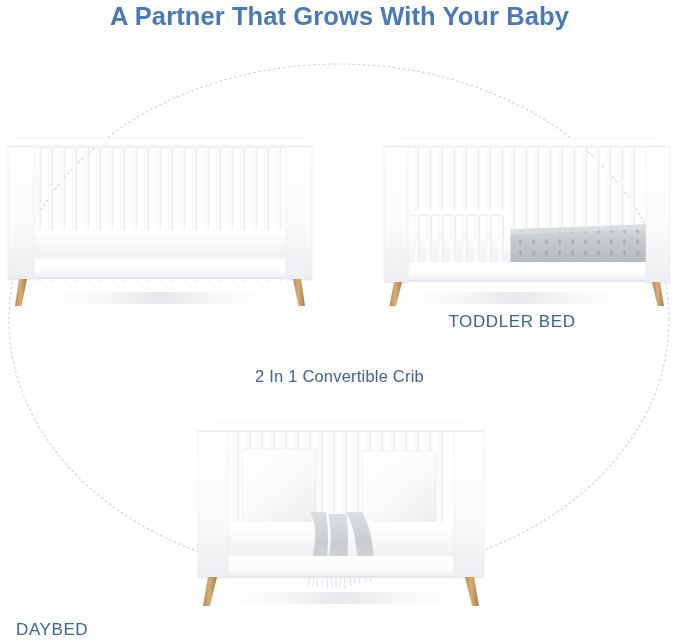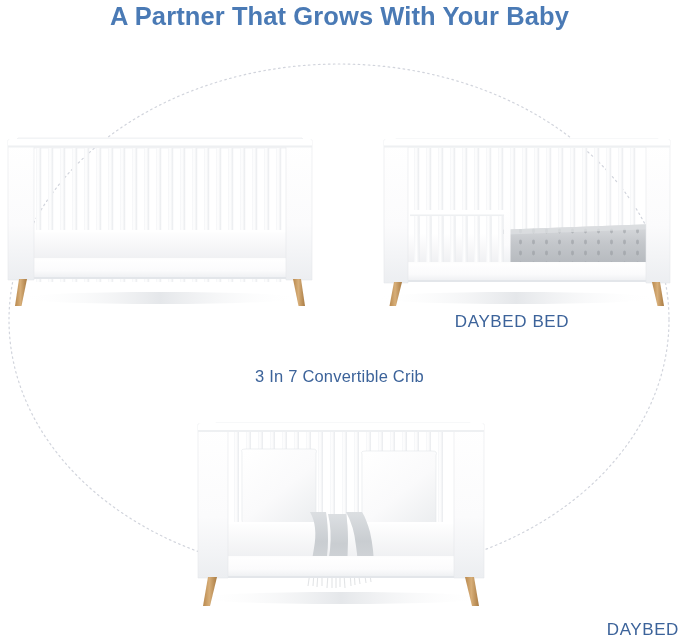--- a/index.html
+++ b/index.html
@@ -56,21 +56,21 @@
     position: absolute;
     color: #3c639a;
     font-size: 17px;
     font-weight: normal;
     letter-spacing: 0.6px;
     white-space: nowrap;
     line-height: 20px;
   }
   .caption-crib      { left:   0px; top: 312px; width: 306px; text-align: center; }
   .caption-toddler   { left: 352px; top: 312px; width: 320px; text-align: center; }
-  .caption-daybed    { left:   0px; top: 620px; width: 679px; text-align: right; }
+  .caption-daybed    { left:   0px; top: 620px; width: 679px; text-align: left; padding-left: 16px; }
 
   .center-label {
     position: absolute;
     left: 0;
     top: 366px;
     width: 679px;
     text-align: center;
     font-size: 16.5px;
     color: #3c639a;
     letter-spacing: 0.2px;
@@ -256,23 +256,23 @@
 
       <rect x="26" y="13" width="286" height="8" rx="3" fill="#ffffff"></rect>
       <rect x="26" y="19.5" width="286" height="2" fill="#eef0f2"></rect>
 
       <g>
         <path d="M36 156 L44 156 L38 180 L31.5 180 Z" fill="url(#woodG)"></path>
         <path d="M294 156 L302 156 L306 180 L299.5 180 Z" fill="url(#woodG)"></path>
       </g>
     </svg>
   </div>
-  <div class="caption caption-toddler">DAYBED BED</div>
-
-  <div class="center-label">3 In 7 Convertible Crib</div>
+  <div class="caption caption-toddler">TODDLER BED</div>
+
+  <div class="center-label">2 In 1 Convertible Crib</div>
 
   <div class="product prod-daybed">
     <svg viewBox="0 0 330 198" width="330" height="198">
       <defs>
         <linearGradient id="dWhiteRail" x1="0" y1="0" x2="0" y2="1">
           <stop offset="0%" stop-color="#ffffff"></stop>
           <stop offset="60%" stop-color="#fbfbfc"></stop>
           <stop offset="100%" stop-color="#eceef1"></stop>
         </linearGradient>
         <linearGradient id="pillowG" x1="0.1" y1="0" x2="0.9" y2="1">

